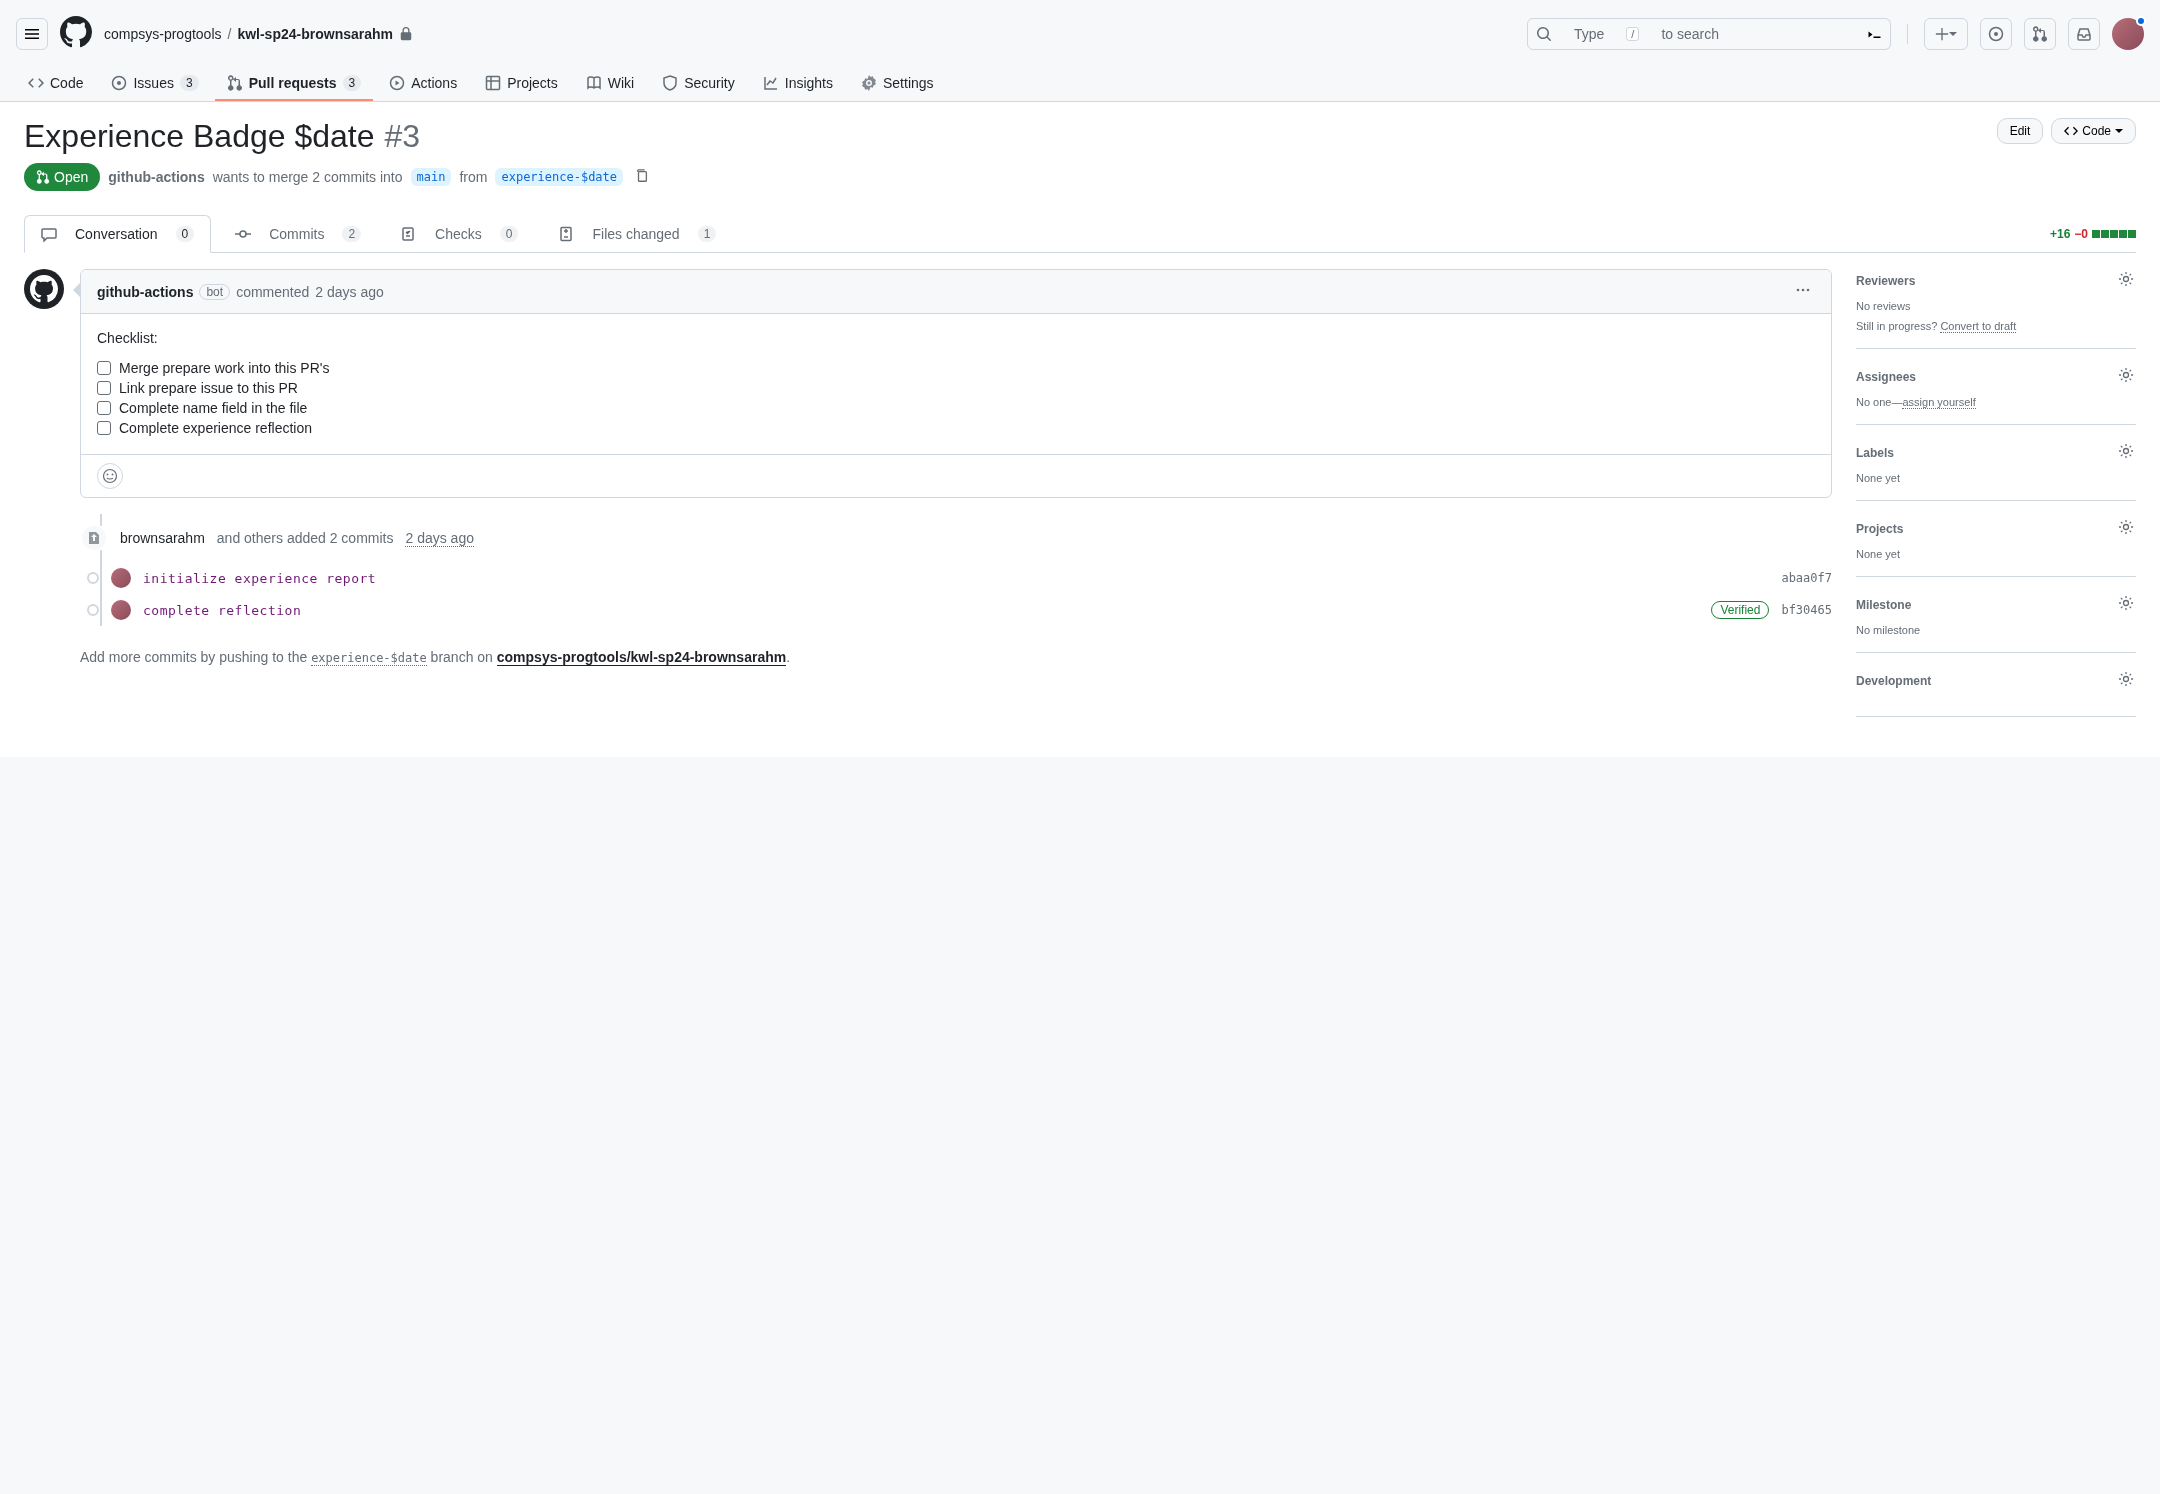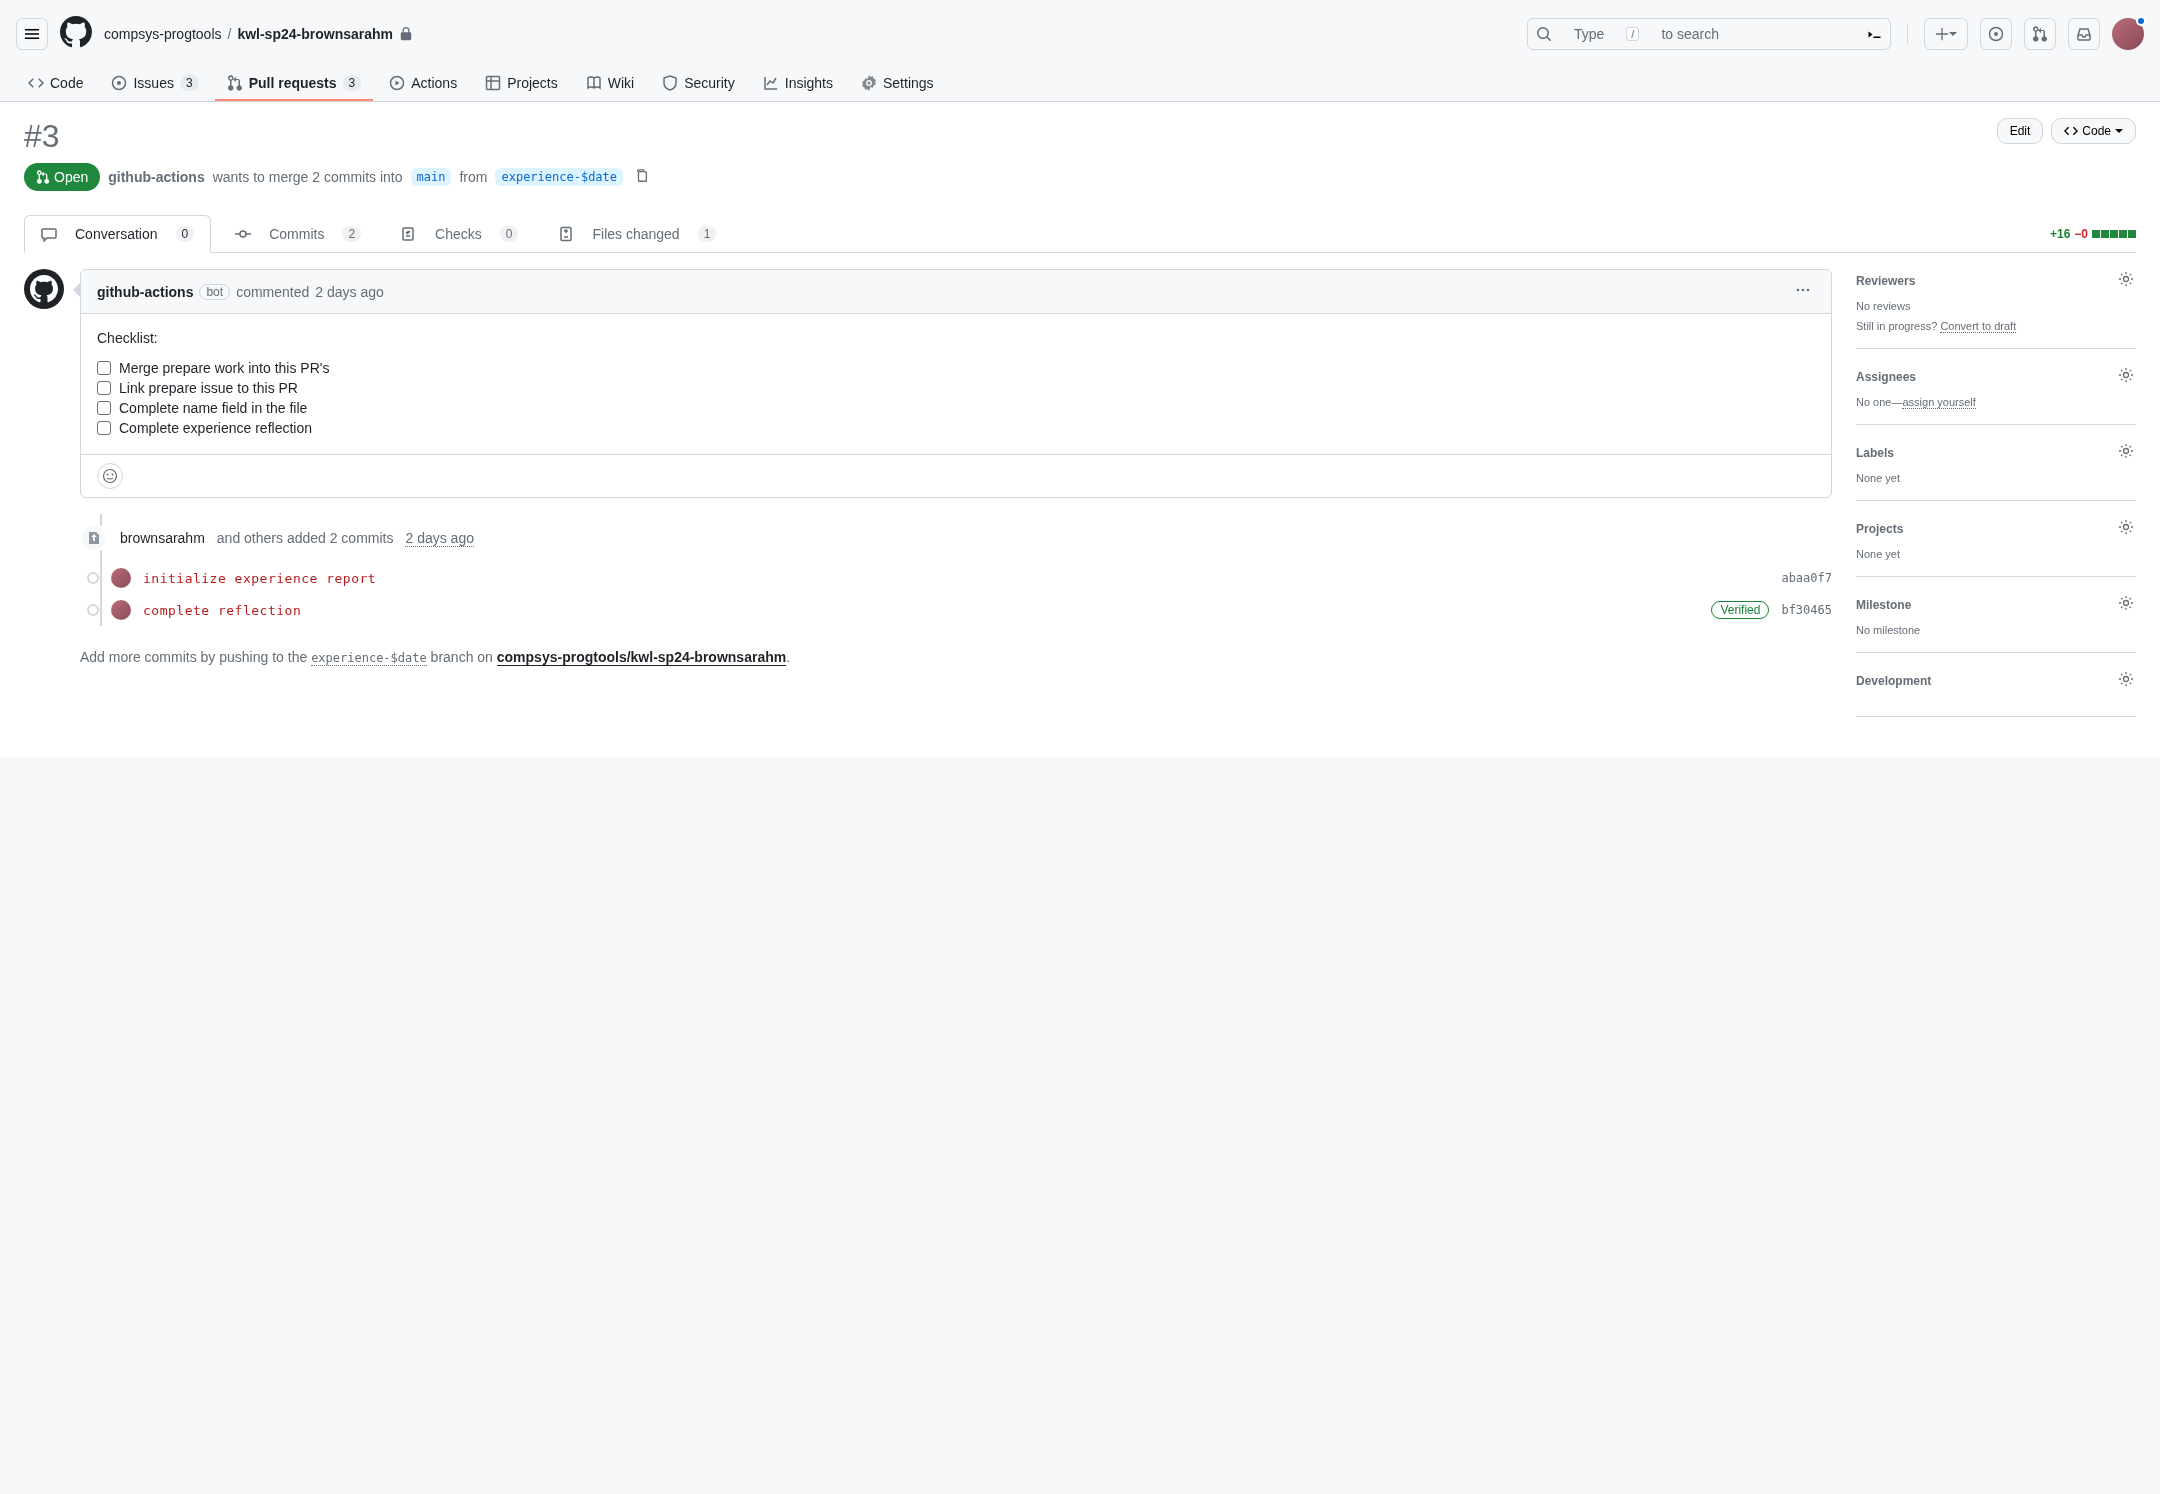--- a/index.html
+++ b/index.html
@@ -315,21 +315,21 @@
       position: relative;
     }
     .commit-avatar {
       width: 20px; height: 20px;
       border-radius: 50%;
       background: linear-gradient(135deg, #b76e79, #8b4a5a);
     }
     .commit-msg {
       font-family: ui-monospace, monospace;
       font-size: 13px;
-      color: #b91c1c;
+      color: #701a75;
       flex: 1;
       letter-spacing: 0.5px;
     }
     .verified-badge {
       border: 1px solid #1a7f37;
       color: #1a7f37;
       border-radius: 12px;
       padding: 1px 8px;
       font-size: 12px;
     }
@@ -511,20 +511,21 @@
     <svg class="nav-icon" viewBox="0 0 16 16">
         <path fill="currentColor" d="M8 5a3 3 0 100 6 3 3 0 000-6zm0 1.5a1.5 1.5 0 110 3 1.5 1.5 0 010-3zM8 0l1.5 2 2.3-.8.8 2.3L15 5l-1 2 1 2-2.4 1.5-.8 2.3-2.3-.8L8 16l-1.5-2-2.3.8-.8-2.3L1 11l1-2-1-2 2.4-1.5.8-2.3 2.3.8z" opacity=".8"></path>
       </svg>
     <span>Settings</span>
   </a>
 </div>
 
 <div class="main">
   <div class="pr-header">
     <h1 class="pr-title">
+      <span>Experience Badge $date</span>
       <span class="num">#3</span>
     </h1>
     <div class="pr-actions">
       <button class="btn">Edit</button>
       <button class="btn">
         <svg width="14" height="14" viewBox="0 0 16 16">
             <path fill="currentColor" d="M4.72 3.22L0 8l4.72 4.78 1.06-1.06L2.12 8l3.66-3.72zm6.56 0l-1.06 1.06L13.88 8l-3.66 3.72 1.06 1.06L16 8z"></path>
           </svg>
         <span>Code</span>
         <svg width="8" height="8" viewBox="0 0 8 8">

